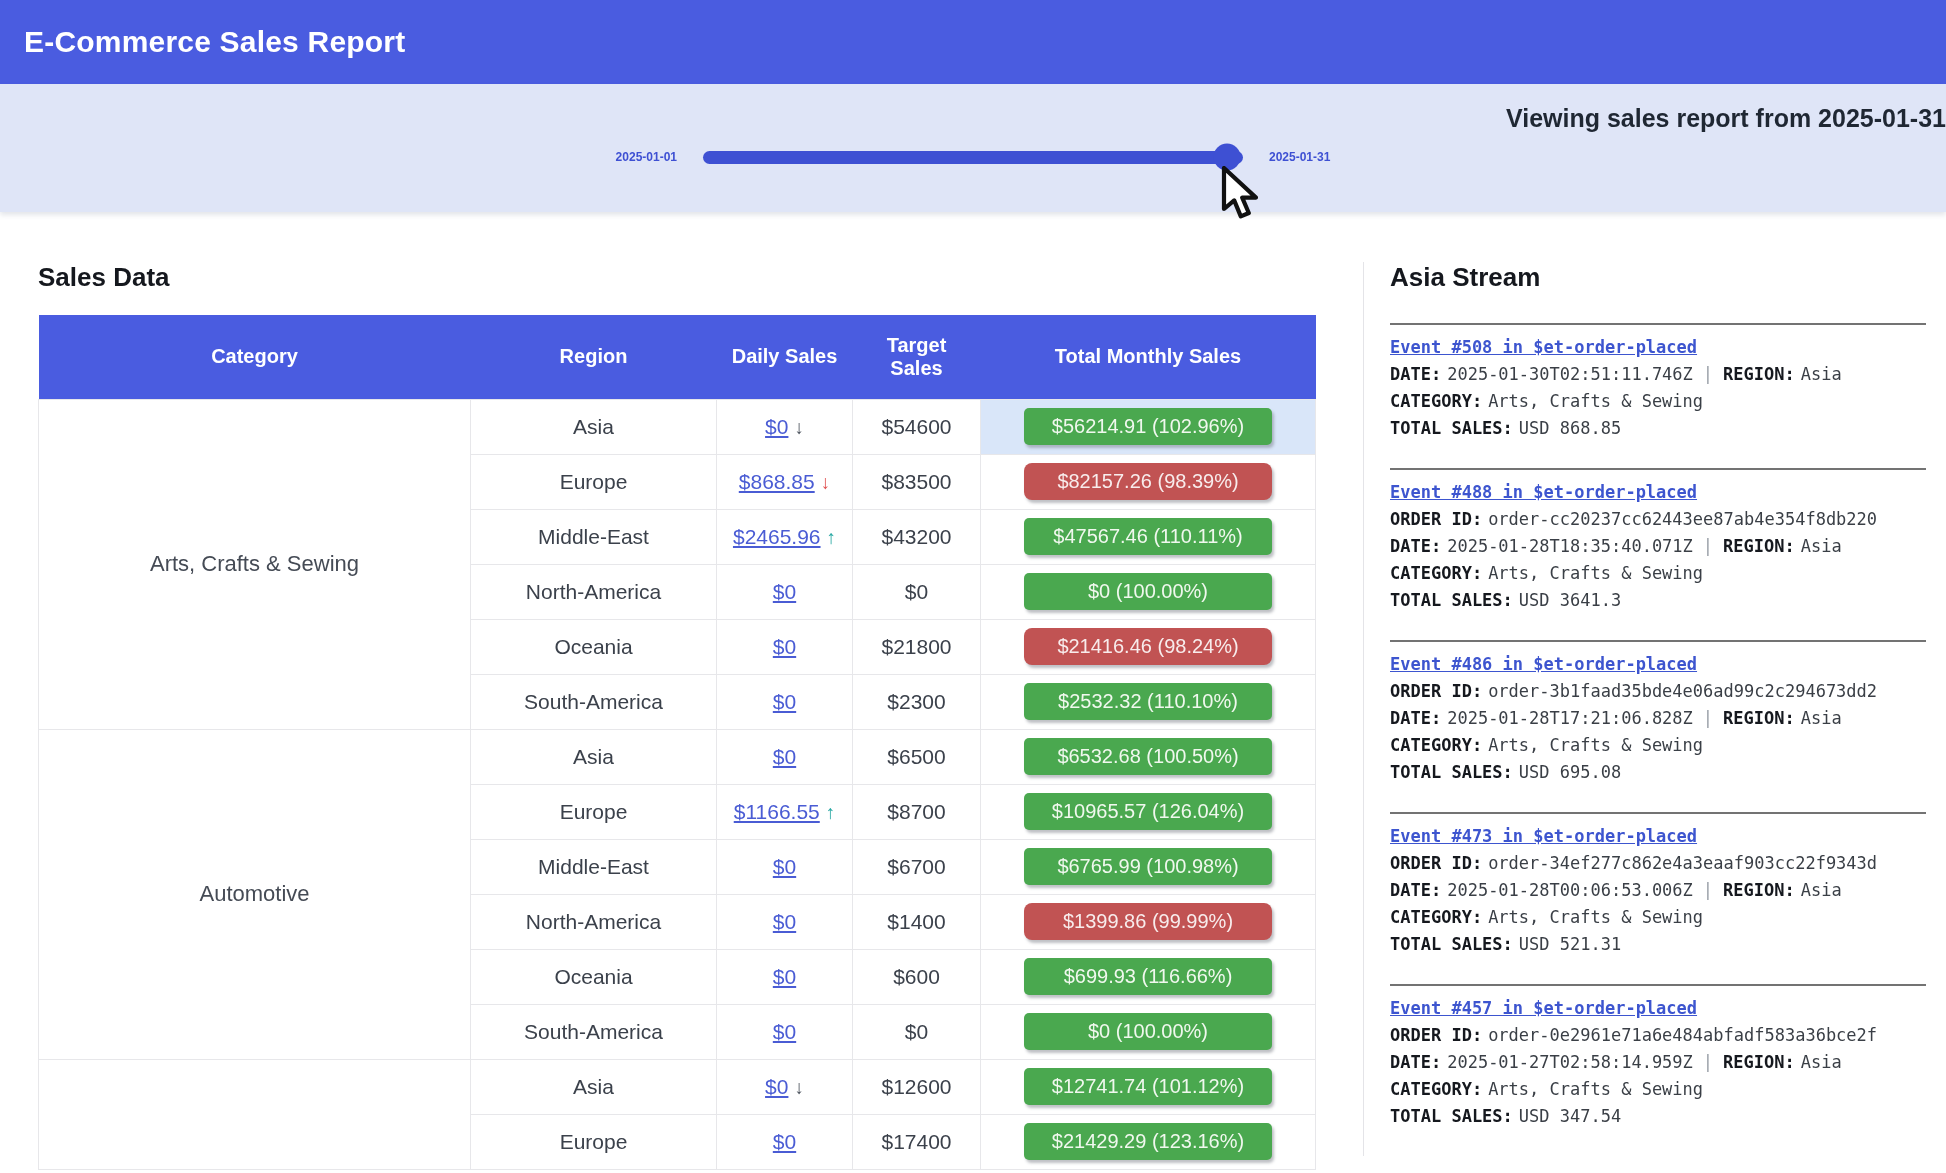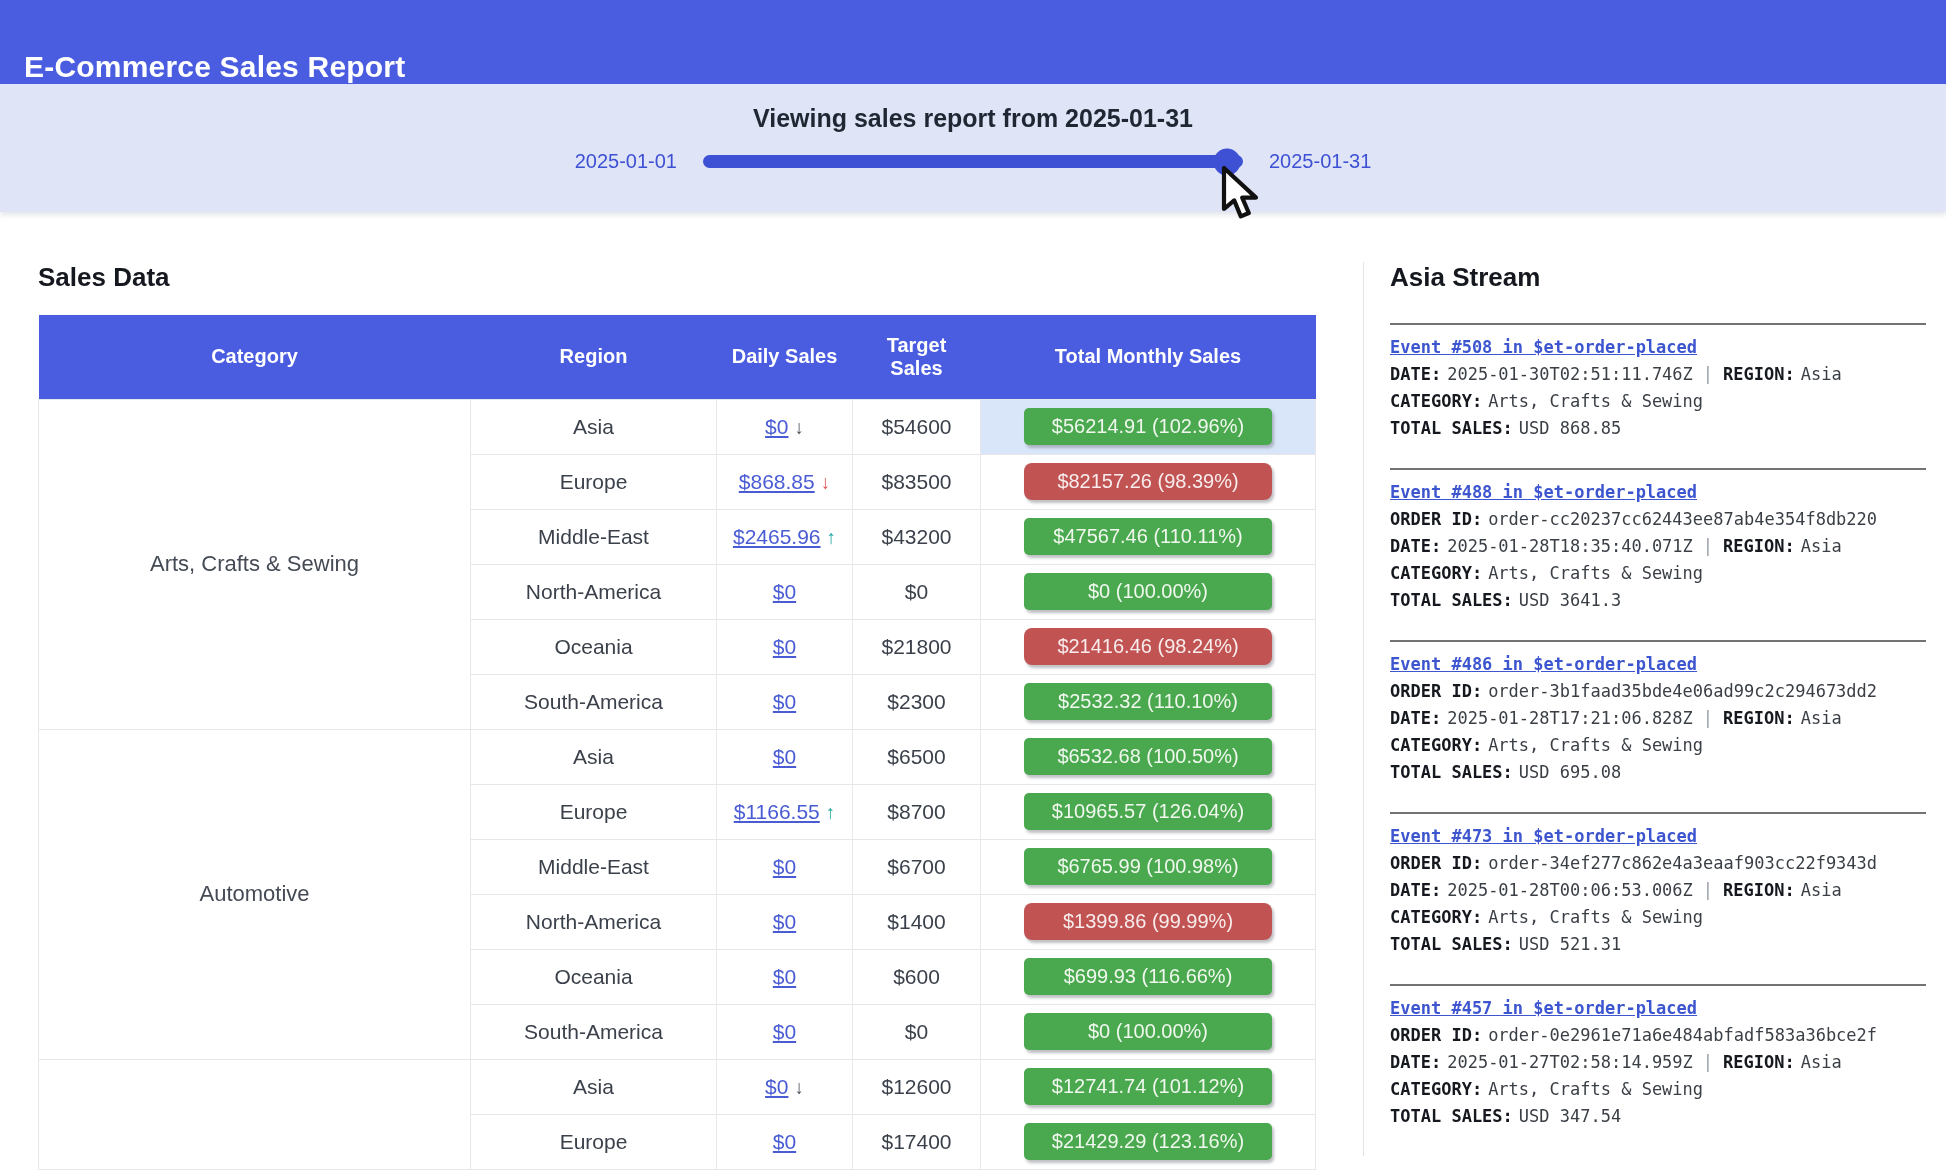--- a/index.html
+++ b/index.html
@@ -6,28 +6,28 @@
     --header-bg:#4a5ce0; --slider-bg:#dfe5f7; --slider-accent:#3e50d3;
     --green:#4aa84f; --red:#c15353; --link:#4a5cd4; --highlight:#d9e6f9;
     --up-teal:#2aa9a4; --down-red:#e05252; --down-dark:#4d545e;
   }
   *{box-sizing:border-box}
   html,body{margin:0;padding:0}
   body{
     width:1946px;height:1173px;overflow:hidden;position:relative;
     background:#ffffff;font-family:"Liberation Sans",sans-serif;
   }
-  .app-header{height:84px;background:var(--header-bg);display:flex;align-items:flex-end;padding:0 24px;}
+  .app-header{height:84px;background:var(--header-bg);display:flex;align-items:center;padding:0 24px;}
   .app-header h1{margin:0;color:#fff;font-size:30px;font-weight:bold;letter-spacing:.2px;}
 
-  .slider-panel{height:128px;background:var(--slider-bg);text-align:center;padding-top:20px;
+  .slider-panel{height:128px;background:var(--slider-bg);text-align:right;padding-top:20px;
     box-shadow:0 3px 5px rgba(100,110,140,.18);}
   .slider-title{font-size:25px;font-weight:bold;color:#1f2733;}
   .slider-row{margin-top:17px;display:flex;justify-content:center;align-items:center;gap:26px;}
-  .slider-label{color:var(--slider-accent);font-weight:normal;font-size:20px;}
+  .slider-label{color:var(--slider-accent);font-weight:bold;font-size:12px;}
   .slider-track{position:relative;width:540px;height:13px;border-radius:7px;background:var(--slider-accent);cursor:pointer;}
   .slider-handle{position:absolute;top:50%;left:97%;width:27px;height:27px;border-radius:50%;
     background:var(--slider-accent);transform:translate(-50%,-50%);}
 
   .cursor{position:absolute;left:1218px;top:166px;z-index:20;pointer-events:none;}
 
   .content{display:flex;padding:50px 20px 0 38px;align-items:flex-start;}
   h2{font-size:26px;font-weight:bold;color:#15181e;margin:0 0 22px 0;}
 
   .sales{width:1277px;flex:none;}

